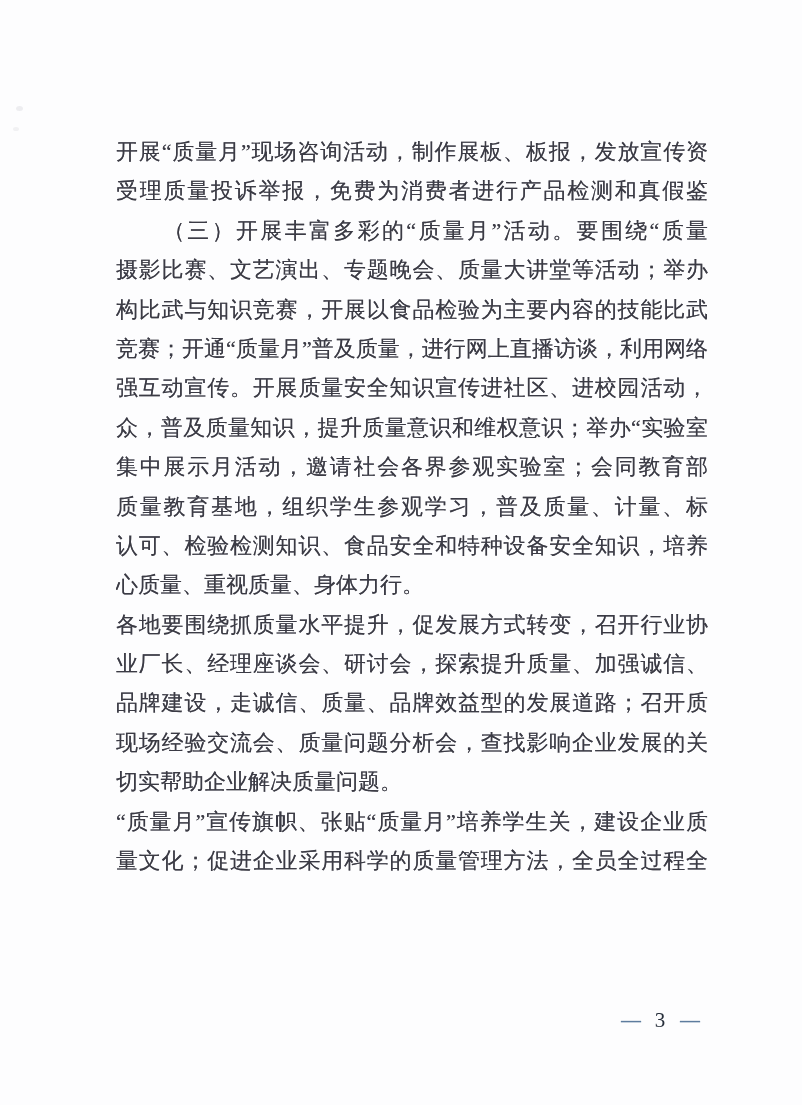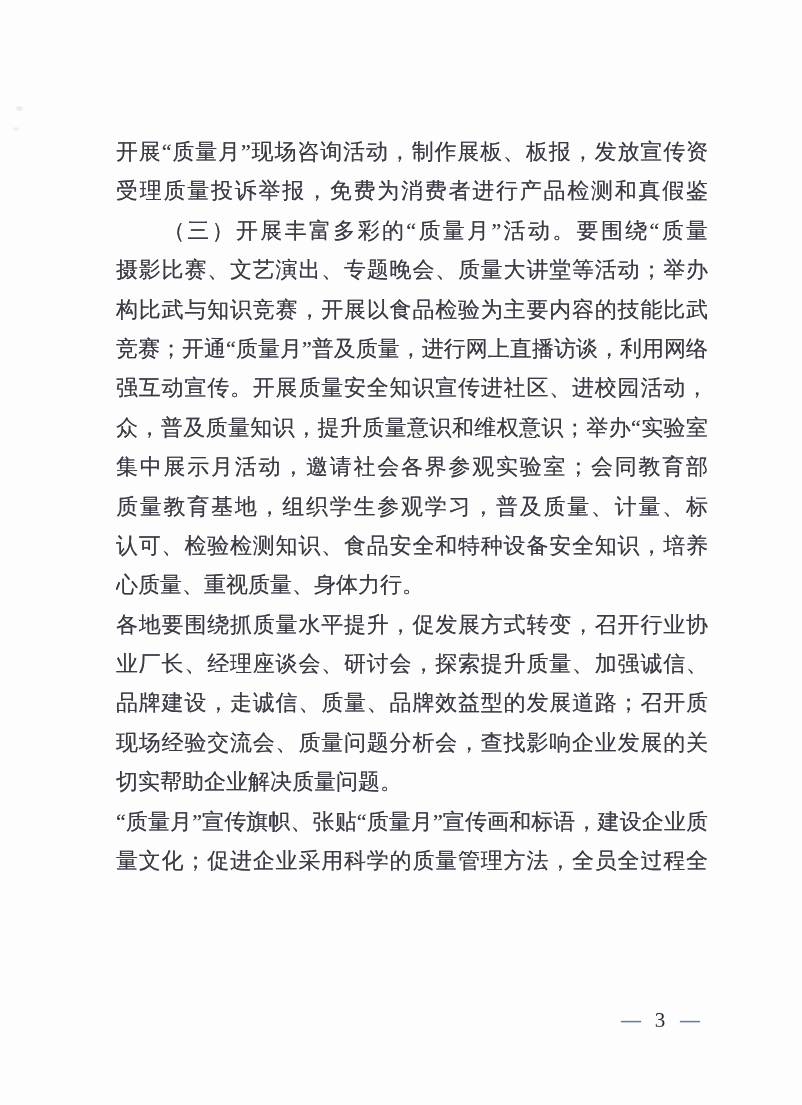--- a/index.html
+++ b/index.html
@@ -74,21 +74,21 @@
       <div class="line">众，普及质量知识，提升质量意识和维权意识；举办“实验室开放”</div>
       <div class="line">集中展示月活动，邀请社会各界参观实验室；会同教育部门，成立</div>
       <div class="line">质量教育基地，组织学生参观学习，普及质量、计量、标准、认证</div>
       <div class="line">认可、检验检测知识、食品安全和特种设备安全知识，培养学生关</div>
       <div class="line no-fill">心质量、重视质量、身体力行。</div>
       <div class="line">各地要围绕抓质量水平提升，促发展方式转变，召开行业协会、企</div>
       <div class="line">业厂长、经理座谈会、研讨会，探索提升质量、加强诚信、标准、</div>
       <div class="line">品牌建设，走诚信、质量、品牌效益型的发展道路；召开质量管理</div>
       <div class="line">现场经验交流会、质量问题分析会，查找影响企业发展的关键问题，</div>
       <div class="line no-fill">切实帮助企业解决质量问题。</div>
-      <div class="line">“质量月”宣传旗帜、张贴“质量月”宣传画和标语，建设企业质</div>
+      <div class="line">“质量月”宣传旗帜、张贴“质量月”培养学生关，建设企业质</div>
       <div class="line">量文化；促进企业采用科学的质量管理方法，全员全过程全方位地</div>
     </div>
 
   <div class="page-number">
     <span class="dash">—</span>
     <span class="num">3</span>
     <span class="dash">—</span>
   </div>
 </div>
 

